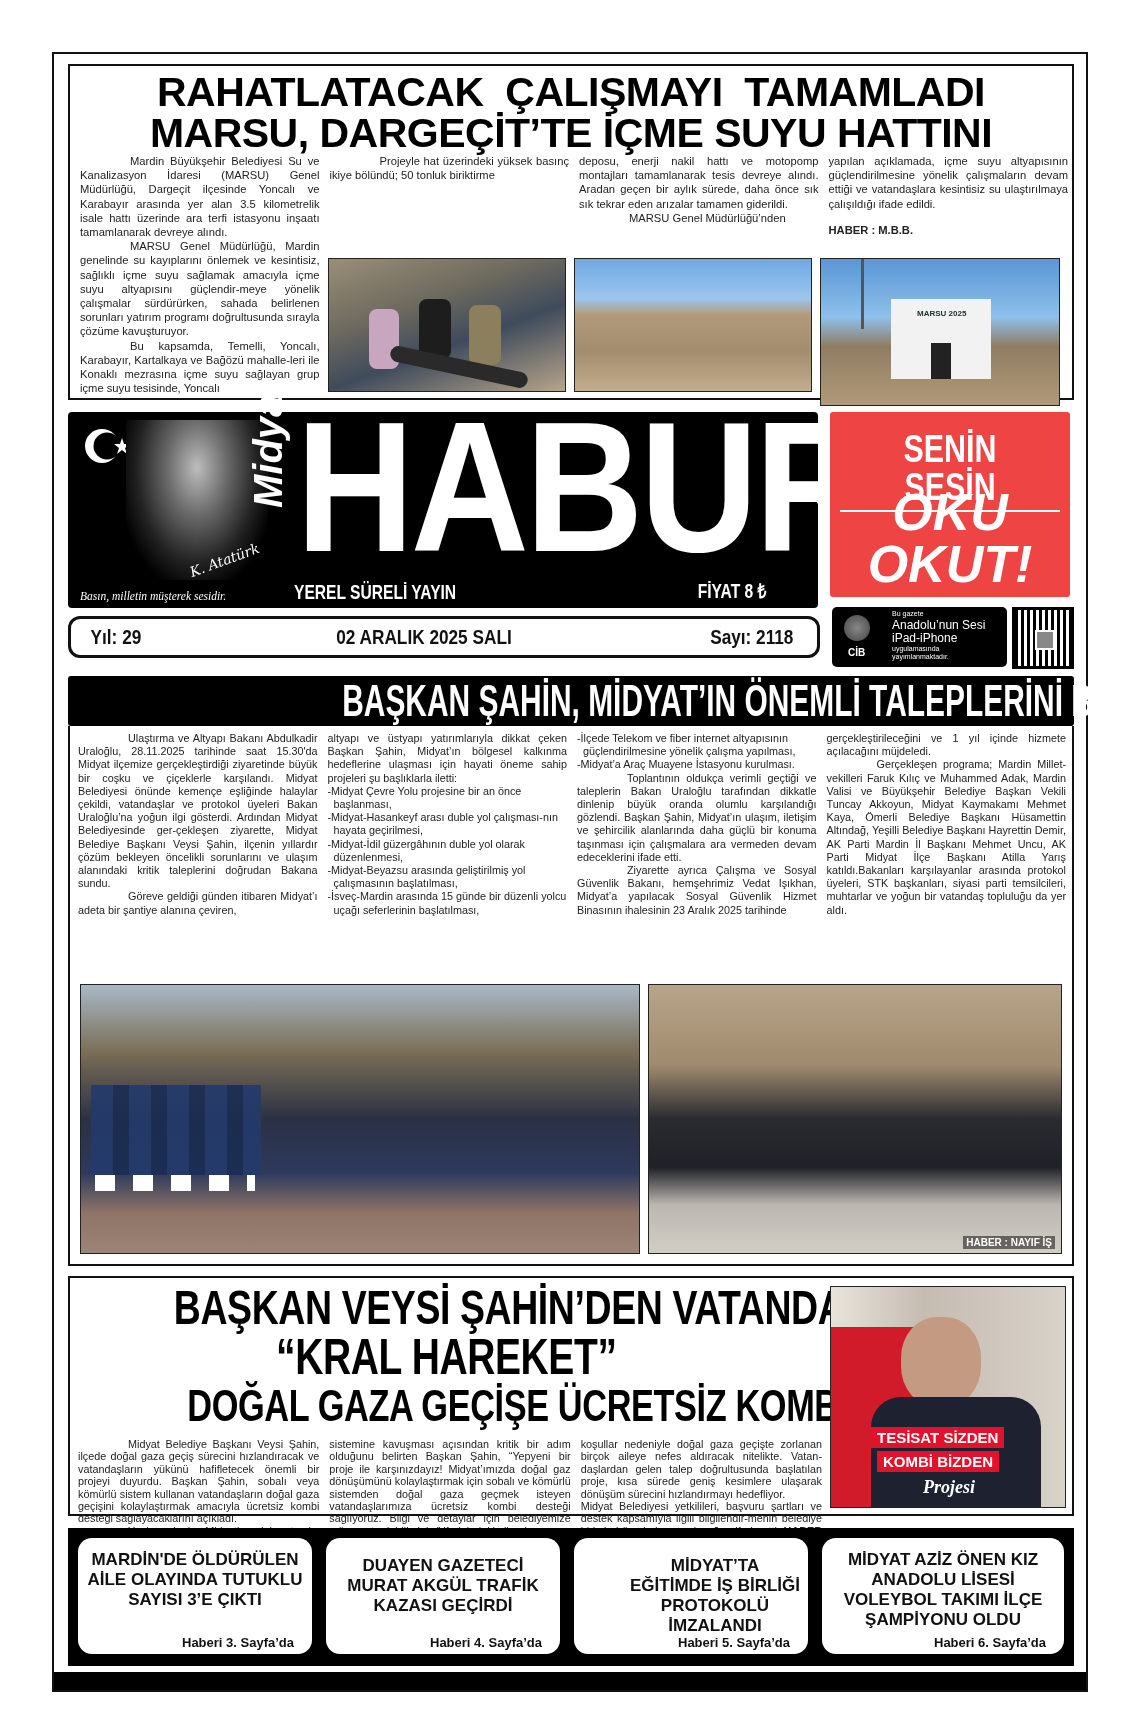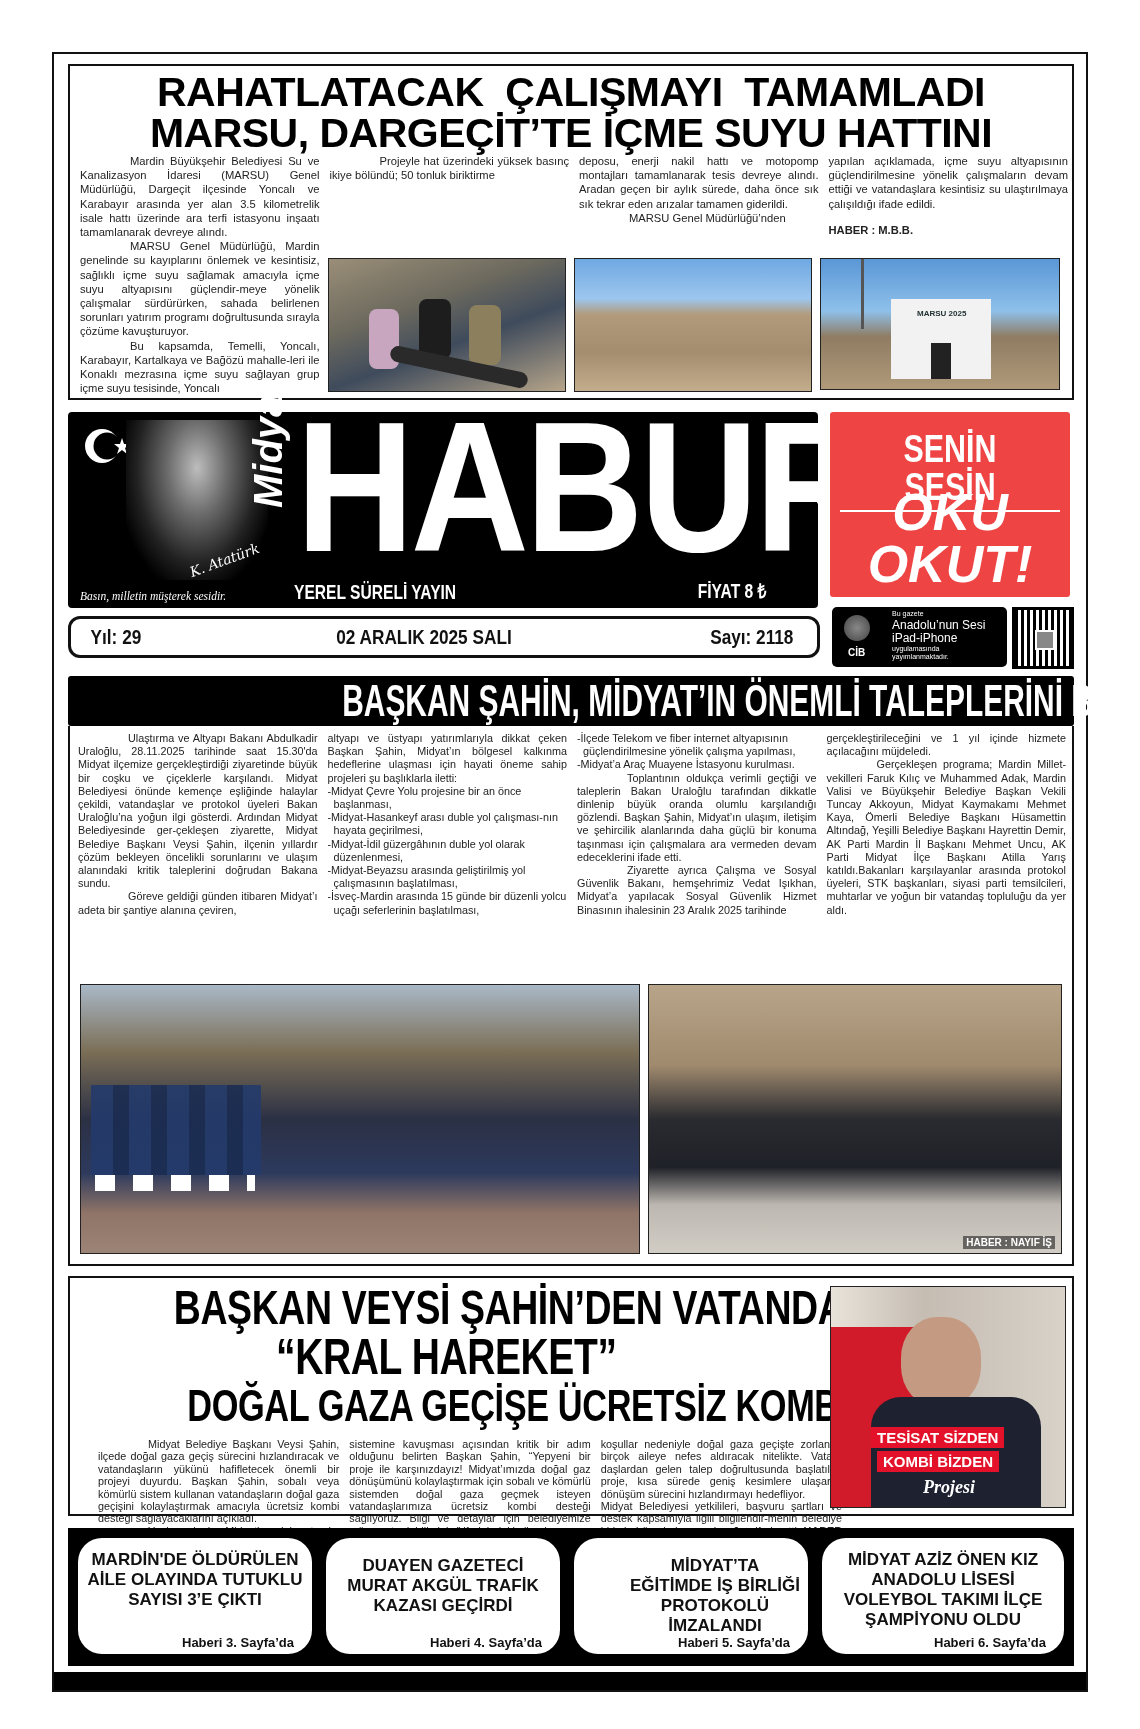--- a/index.html
+++ b/index.html
@@ -49,21 +49,21 @@
       repeating-linear-gradient(90deg, #000 0 3px, #fff 3px 6px),
       #fff; border: 3px solid #000; }
   .qr::after { content: ""; position: absolute; left: 20px; top: 20px; width: 16px; height: 16px; background: #888; border: 2px solid #fff; }
 
   
   .bh2 { position: absolute; left: 14px; top: 622px; width: 1006px; height: 50px; background: #000; border-radius: 3px; color: #fff; font-weight: 900; font-size: 44px; line-height: 50px; text-align: center; }
   .bh2 span { display: inline-block; transform: scaleX(0.68); white-space: nowrap; }
 
   
   .teaserbar { position: absolute; left: 14px; top: 1474px; width: 1006px; height: 138px; background: #000; }
-  .teaser { position: absolute; top: 10px; height: 116px; background: #fff; border-radius: 24px; text-align: center; font-weight: 700; }
+  .teaser { position: absolute; top: 10px; height: 116px; background: #fff; border-radius: 14px; text-align: center; font-weight: 700; }
   .teaser .t { font-size: 17px; line-height: 20px; margin-top: 12px; padding: 0 6px; }
   .teaser .p { position: absolute; right: 18px; bottom: 4px; font-size: 13px; }
   .bottombar { position: absolute; left: 0; top: 1618px; width: 1032px; height: 18px; background: #000; }
 </style>
 </head>
 <body>
 
 <div class="page">
 
   <div class="box" style="left:14px; top:10px; width:1006px; height:336px;">
@@ -89,21 +89,21 @@
         <p class="noind credit" style="margin-top:12px;">HABER : M.B.B.</p>
       </div>
     </div>
     <div class="photo" style="left:258px; top:192px; width:238px; height:134px; background:linear-gradient(160deg,#9a8e78 0%,#6d6a5e 35%,#3f4b5c 60%,#b6a58a 100%);">
       <div style="position:absolute; left:40px; top:50px; width:30px; height:60px; background:#c9a6c0; border-radius:8px;"></div>
       <div style="position:absolute; left:90px; top:40px; width:32px; height:60px; background:#1d1d1d; border-radius:8px;"></div>
       <div style="position:absolute; left:140px; top:46px; width:32px; height:60px; background:#8c7f5e; border-radius:8px;"></div>
       <div style="position:absolute; left:60px; top:100px; width:140px; height:16px; background:#2a2a2a; transform:rotate(12deg); border-radius:8px;"></div>
     </div>
     <div class="photo" style="left:504px; top:192px; width:238px; height:134px; background:linear-gradient(180deg,#6fa9e2 0%,#9cc6ee 30%,#b29b7c 42%,#a48c6e 70%,#c2ad8c 100%);"></div>
-    <div class="photo" style="left:750px; top:192px; width:240px; height:132px; background:linear-gradient(180deg,#5a97d6 0%,#8ec0ea 40%,#8f7c62 60%,#b09a7a 100%);padding-left:37px;">
+    <div class="photo" style="left:750px; top:192px; width:240px; height:148px; background:linear-gradient(180deg,#5a97d6 0%,#8ec0ea 40%,#8f7c62 60%,#b09a7a 100%);padding-left:37px;">
       <div style="position:absolute; left:70px; top:40px; width:100px; height:80px; background:#f2f2f2;"></div>
       <div style="position:absolute; left:96px; top:50px; font-size:8px; font-weight:700; color:#233;">MARSU 2025</div>
       <div style="position:absolute; left:110px; top:84px; width:20px; height:36px; background:#222;"></div>
       <div style="position:absolute; left:40px; top:0; width:3px; height:70px; background:#555;"></div>
     </div>
   </div>
 
   <div class="mast">
     <svg class="flag" width="50" height="44" viewBox="0 0 50 44">
       <circle cx="20" cy="22" r="17" fill="#fff"></circle>
@@ -176,21 +176,21 @@
       <div style="position:absolute; right:6px; bottom:4px; font-size:10px; font-weight:700; color:#fff; background:rgba(0,0,0,.5); padding:1px 3px;">HABER : NAYIF İŞ</div>
     </div>
   </div>
 
   <div class="box" style="left:14px; top:1222px; width:1006px; height:240px;">
     <div class="headline" style="position:absolute; left:2px; top:6px; width:748px;">
       <div style="font-size:48px; line-height:48px;"><span class="cond">BAŞKAN VEYSİ ŞAHİN’DEN VATANDAŞA</span></div>
       <div style="font-size:50px; line-height:50px;"><span class="cond">“KRAL HAREKET”</span></div>
       <div style="font-size:44px; line-height:48px;"><span class="cond">DOĞAL GAZA GEÇİŞE ÜCRETSİZ KOMBİ DESTEĞİ</span></div>
     </div>
-    <div class="cols" style="left:8px; top:160px; width:744px; height:78px; font-size:10.8px; line-height:12.4px;margin-left:20px;">
+    <div class="cols" style="left:8px; top:160px; width:744px; height:78px; font-size:10.8px; line-height:12.4px;">
       <div class="col">
         <p>Midyat Belediye Başkanı Veysi Şahin, ilçede doğal gaza geçiş sürecini hızlandıracak ve vatandaşların yükünü hafifletecek önemli bir projeyi duyurdu. Başkan Şahin, sobalı veya kömürlü sistem kullanan vatandaşların doğal gaza geçişini kolaylaştırmak amacıyla ücretsiz kombi desteği sağlayacaklarını açıkladı.</p>
         <p>Yeni projenin Midyat’ın daha temiz, daha güvenli ve daha modern bir ısınma</p>
       </div>
       <div class="col">
         <p class="noind">sistemine kavuşması açısından kritik bir adım olduğunu belirten Başkan Şahin, “Yepyeni bir proje ile karşınızdayız! Midyat’ımızda doğal gaz dönüşümünü kolaylaştırmak için sobalı ve kömürlü sistemden doğal gaza geçmek isteyen vatandaşlarımıza ücretsiz kombi desteği sağlıyoruz. Bilgi ve detaylar için belediyemize müracaat edebilirsiniz.” ifadelerini kullandı.</p>
         <p>Belediyenin bu kararı, ekonomik</p>
       </div>
       <div class="col">
         <p class="noind">koşullar nedeniyle doğal gaza geçişte zorlanan birçok aileye nefes aldıracak nitelikte. Vatan-daşlardan gelen talep doğrultusunda başlatılan proje, kısa sürede geniş kesimlere ulaşarak dönüşüm sürecini hızlandırmayı hedefliyor.</p>

